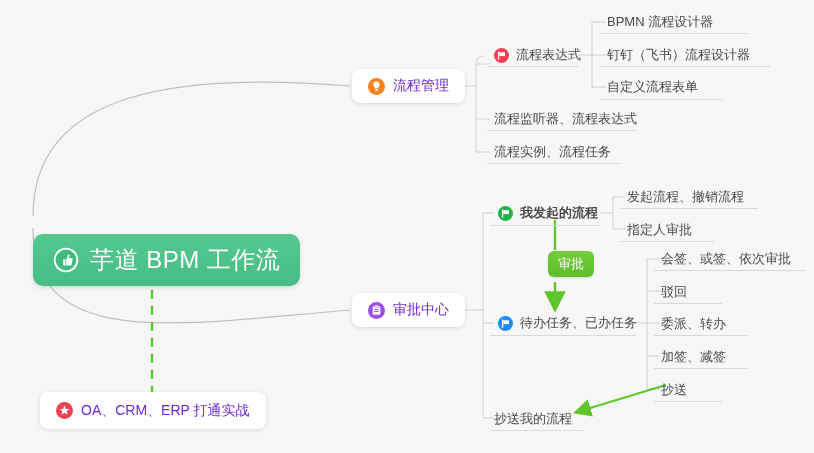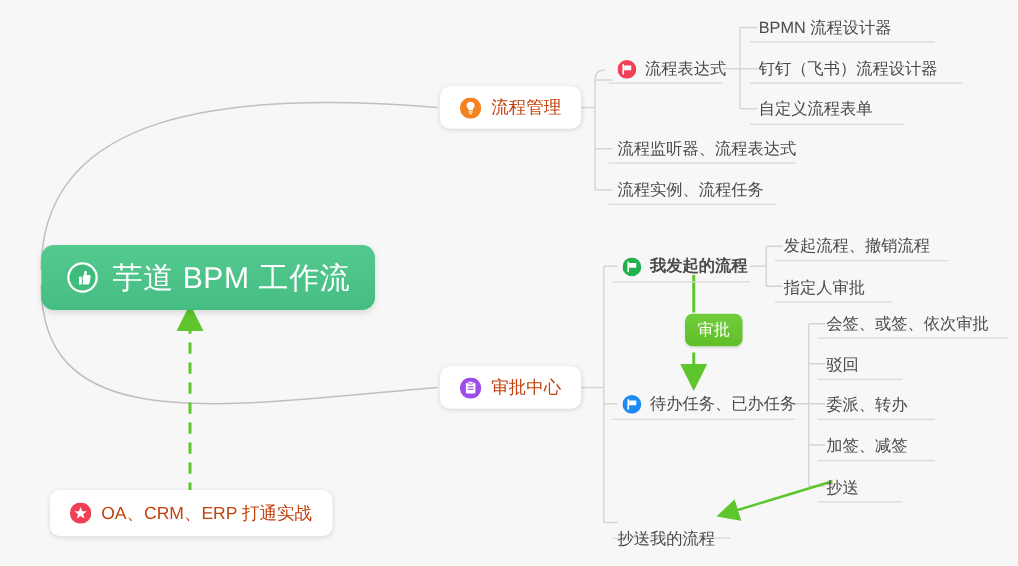--- a/index.html
+++ b/index.html
@@ -19,31 +19,32 @@
   .root{
     background:#4cc38a;
     background:linear-gradient(180deg,#53c98f 0%,#46bd83 100%);
     border-radius:10px;
     box-shadow:0 2px 5px rgba(0,0,0,.12);
     color:#ffffff;
     padding:0 20px;
     height:52px;
     font-size:24px;
     letter-spacing:.5px;
+    margin-top:38px;
   }
   .root .label{margin-left:11px;font-size:24px;}
 
   .card{
     background:#ffffff;
     border-radius:8px;
     box-shadow:0 1px 4px rgba(0,0,0,.13);
     height:34px;
     padding:0 16px;
     font-size:14px;
-    color:#c2410c;
+    color:#6d28d9;
   }
   .card .label{margin-left:8px;}
 
   .plain{
     font-size:13px;
     color:#555555;
     height:22px;
     padding:0 4px;
     color:#4a4a4a;
   }
@@ -247,21 +248,21 @@
   <div class="node plain noicon" style="left:657px;top:346px;">
     <span class="label">加签、减签</span>
   </div>
   <div class="node plain noicon" style="left:657px;top:313px;">
     <span class="label">委派、转办</span>
   </div>
   <div class="node plain noicon" style="left:657px;top:379px;text-align:center;">
     <span class="label">抄送</span>
   </div>
 
-  <div class="node plain noicon" style="left:490px;top:420px;">
+  <div class="node plain noicon" style="left:490px;top:408px;">
     <span class="label">抄送我的流程</span>
   </div>
 
   <div class="node greenbox" style="left:536px;top:251px;margin-left:12px;">
     <span class="label">审批</span>
   </div>
 
   <div class="node card" style="left:40px;top:392px;height:37px;">
     <span class="ico">
       <svg width="17" height="17" viewBox="0 0 17 17">

